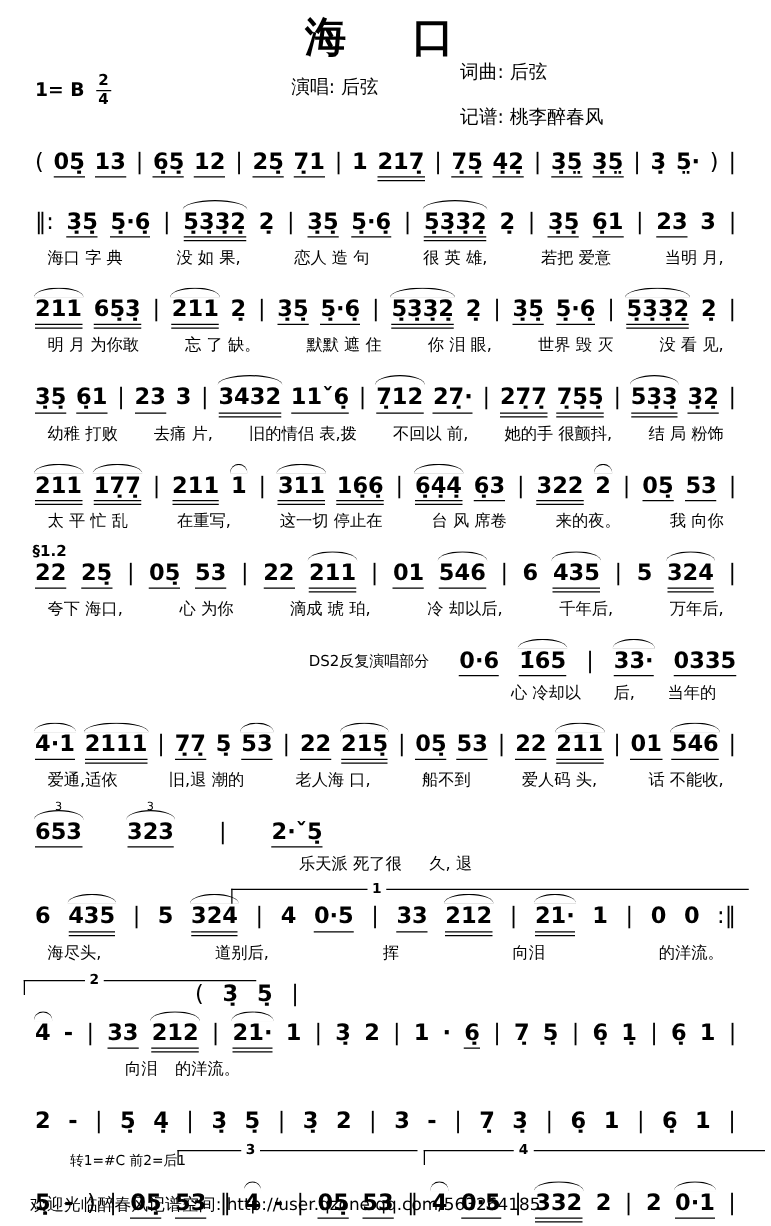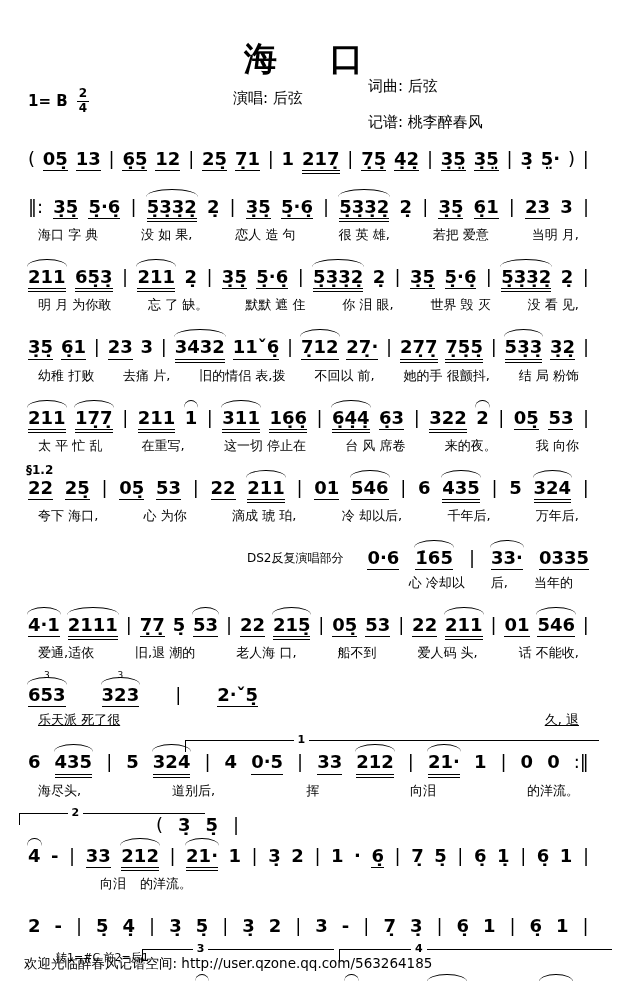--- a/index.html
+++ b/index.html
@@ -1,19 +1,19 @@
 <!DOCTYPE html>
 <html><head>
 <meta charset="utf-8">
 <style>
   html,body{margin:0;padding:0;background:#f6f6f6;}
   .page{position:relative;width:617px;height:981px;background:#fff;color:#000;
         font-family:"DejaVu Sans",sans-serif;overflow:hidden;margin:0 auto;}
   
-  .header{position:relative;height:104px;margin-top:29px;}
+  .header{position:relative;height:104px;}
   .title{text-align:center;font-size:33px;font-weight:bold;letter-spacing:10px;
          padding-top:8px;font-family:"DejaVu Sans",sans-serif;}
   .key-sig{position:absolute;left:28px;top:58px;font-size:15px;font-weight:bold;
            display:flex;align-items:center;}
   .frac{display:inline-flex;flex-direction:column;text-align:center;font-size:12px;
         line-height:1.05;margin-left:9px;}
   .frac .num{border-bottom:1.3px solid #000;padding:0 2px 1px;}
   .credit{position:absolute;font-size:15px;white-space:nowrap;}
   .credit-performer{left:233px;top:60px;}
   .credit-writer{left:368px;top:48px;}
@@ -26,21 +26,21 @@
   .tok{position:relative;white-space:pre;}
   .tok.u1{border-bottom:1.6px solid #000;padding-bottom:1px;}
   .tok.u2{border-bottom:4px double #000;padding-bottom:1px;}
   .tok.bar{font-weight:normal;}
   .tok.arc::before{content:"";position:absolute;left:-1px;right:-1px;top:-8px;height:7px;
         border-top:1.3px solid #000;border-radius:50% 50% 0 0/100% 100% 0 0;}
   .tok.tup::after{content:attr(data-tl);position:absolute;left:50%;top:-15px;
         transform:translateX(-50%);font-size:9px;font-weight:normal;}
   .lyrics{display:flex;justify-content:space-between;font-size:13px;margin-top:4px;
           padding:0 10px;white-space:nowrap;}
-  .lyrics.left{justify-content:space-between;gap:22px;text-decoration:underline;}
+  .lyrics.left{justify-content:center;gap:22px;}
   .lyrics.leftIndent{justify-content:flex-start;gap:14px;padding-left:72px;}
   .lyrics.rightish{justify-content:flex-end;gap:26px;padding-right:16px;}
   .system.right .notes{justify-content:flex-end;gap:16px;}
   .system.shortL .notes{justify-content:flex-start;gap:36px;}
   .system.mini{height:20px;margin-bottom:3px;}
   .system.pickup .notes{justify-content:flex-start;gap:15px;padding-left:128px;padding-top:4px;}
   .ds-label{font-size:12px;font-weight:normal;align-self:center;margin-right:8px;white-space:nowrap;}
   .mark{position:absolute;left:26px;top:-3px;font-size:12px;font-weight:bold;}
   .annot{position:absolute;left:56px;top:3px;font-size:11px;white-space:nowrap;}
   .volta{position:absolute;top:2px;height:11px;border-top:1.5px solid #000;

